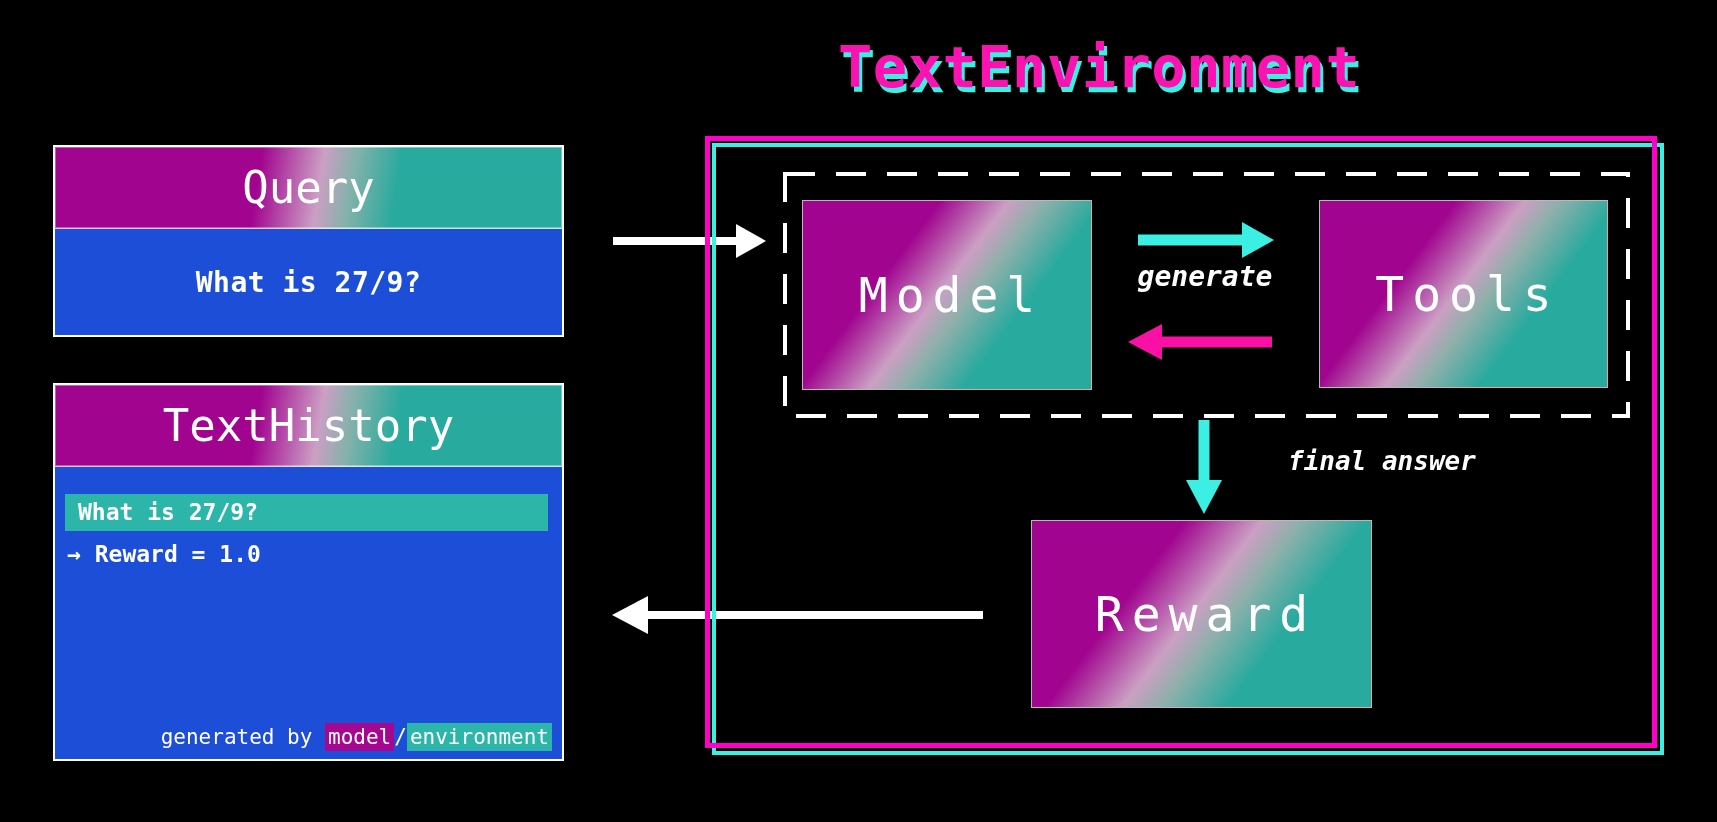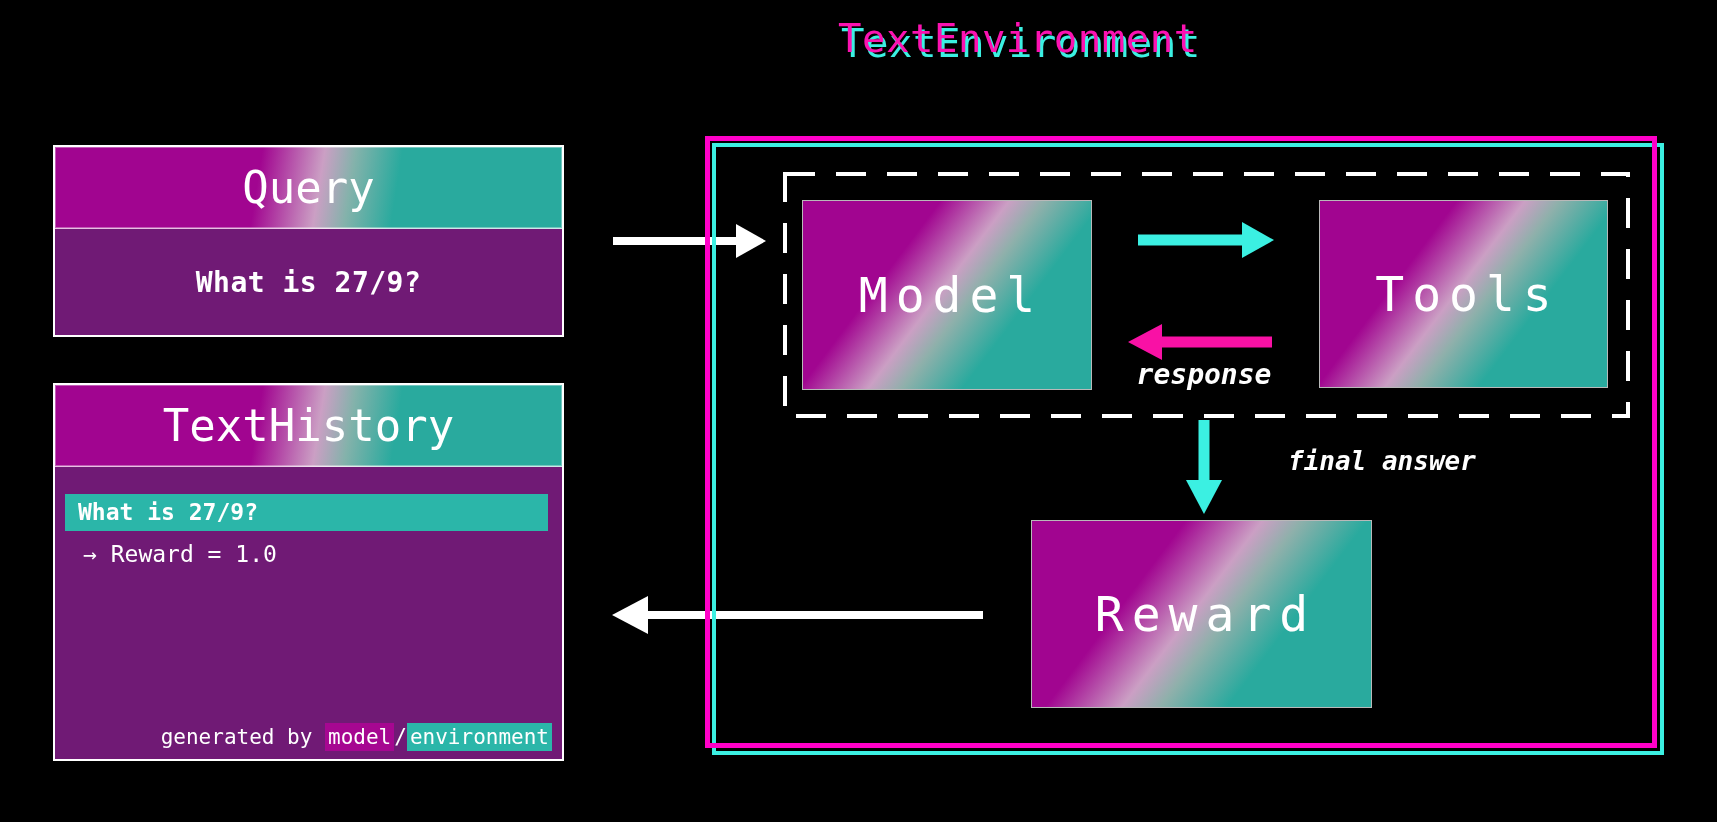--- a/index.html
+++ b/index.html
@@ -6,36 +6,36 @@
   .canvas{
     position:relative; width:1717px; height:822px; background:var(--background,#000);
     overflow:hidden;
     font-family:"DejaVu Sans Mono","Liberation Mono",monospace;
     color:#fff;
   }
   .layer{position:absolute;left:0;top:0;width:1717px;height:822px;z-index:1;}
 
   
   .title{
-    position:absolute; left:838px; top:16px; z-index:4;
-    font-size:39px; font-weight:400; letter-spacing:0.5px;
+    position:absolute; left:838px; top:34px; z-index:4;
+    font-size:57px; font-weight:700; letter-spacing:0.5px;
     color:var(--title_pink);
     text-shadow:3px 5px 0 var(--cyan);
     white-space:nowrap;
   }
 
   
   .env-border{position:absolute; width:952px; height:612px; box-sizing:border-box; background:transparent;}
   .env-border.cyan{left:712px; top:143px; border:4px solid var(--cyan); z-index:2;}
   .env-border.magenta{left:705px; top:136px; border:5px solid var(--border_magenta); z-index:3;}
 
   
   .panel{
     position:absolute; left:53px; width:511px; box-sizing:border-box;
-    border:2px solid #fff; background:#701a75; z-index:4;
+    border:2px solid #fff; background:#1d4ed8; z-index:4;
   }
   .panel.query{top:145px; height:192px;}
   .panel.history{top:383px; height:378px;}
   .panel-header{
     height:81px; display:flex; align-items:center; justify-content:center;
     font-size:44px; color:#fff;
     border-bottom:1px solid rgba(255,255,255,.75);
     box-shadow:inset 0 0 0 1px rgba(255,255,255,.35);
     background:linear-gradient(99deg,
       var(--gradient_magenta) 0%, var(--gradient_magenta) 40%,
@@ -49,21 +49,21 @@
 
   
   .rows{margin:27px 0 0 10px; width:483px; display:flex; flex-direction:column; gap:4px;}
   .row{
     height:37px; line-height:37px; padding-left:13px; box-sizing:border-box;
     font-size:23px; font-weight:700; color:#fff; white-space:nowrap; overflow:hidden;
   }
   .row[data-by="environment"]{background:var(--row_teal);}
   .row[data-by="model"]{background:var(--row_magenta);}
   .reward-note{
-    margin:10px 0 0 28px; font-size:23px; font-weight:400; color:#fff; white-space:nowrap;
+    margin:10px 0 0 12px; font-size:23px; font-weight:700; color:#fff; white-space:nowrap;
   }
   .legend{
     position:absolute; right:10px; bottom:8px;
     display:flex; align-items:center;
     font-size:21px; font-weight:400; color:#fff; white-space:pre;
   }
   .chip{display:inline-block; padding:2px 3px;}
   .chip[data-by="model"]{background:var(--row_magenta);}
   .chip[data-by="environment"]{background:var(--row_teal);}
 
@@ -150,16 +150,16 @@
   <div class="gbox model">
     <span>Model</span>
   </div>
   <div class="gbox tools">
     <span>Tools</span>
   </div>
   <div class="gbox reward">
     <span>Reward</span>
   </div>
 
-  <div class="flow-label response">response</div>
+  <div class="flow-label generate">generate</div>
   <div class="flow-label final">final answer</div>
 
 </div>
 
 </body></html>

